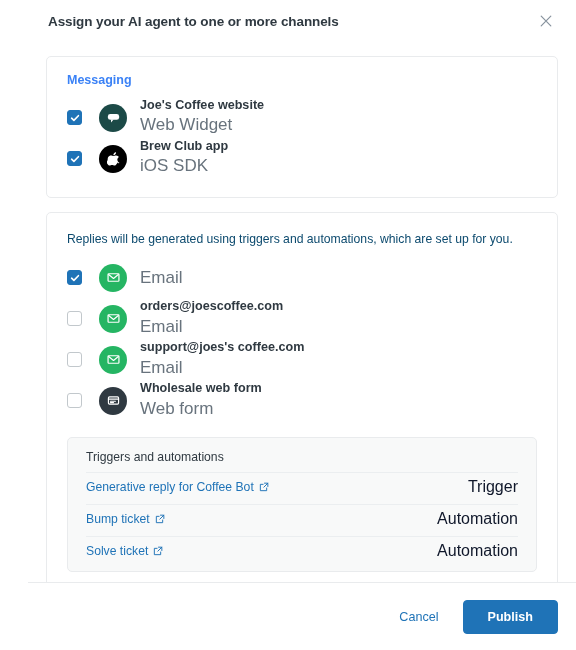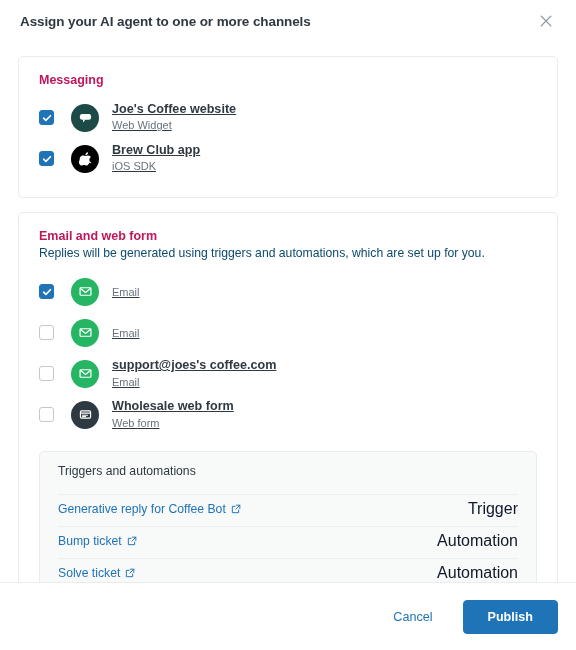--- a/index.html
+++ b/index.html
@@ -14,20 +14,21 @@
     color: #2f3941;
     -webkit-font-smoothing: antialiased;
   }
   .modal {
     width: 576px;
     height: 650px;
     display: flex;
     flex-direction: column;
     box-sizing: border-box;
     background: #ffffff;
+    padding-left: 28px;
   }
 
   
   .modal-header {
     height: 42px;
     flex: none;
     display: flex;
     align-items: center;
     padding: 0 18px 0 20px;
     box-sizing: border-box;
@@ -63,38 +64,37 @@
     border-radius: 5px;
     background: #ffffff;
     box-sizing: border-box;
     padding: 16px 20px 18px 20px;
   }
   .card + .card { margin-top: 14px; }
 
   .card-heading {
     font-size: 12.5px;
     font-weight: bold;
-    color: #be185d;
+    color: #3b82f6;
     margin: 0 0 2px 0;
   }
   .card-sub {
     font-size: 12.2px;
     color: #0c4a6e;
     margin: 2px 0 0 0;
     line-height: 1.35;
   }
 
   
   .channel-list { margin-top: 10px; }
   .channel-row {
     display: flex;
     align-items: center;
     min-height: 41px;
     cursor: pointer;
-    text-decoration: underline;
   }
   .checkbox {
     width: 15px;
     height: 15px;
     flex: none;
     border-radius: 3px;
     box-sizing: border-box;
     display: flex;
     align-items: center;
     justify-content: center;
@@ -123,39 +123,39 @@
   .avatar svg { display: block; }
 
   .channel-text { display: flex; flex-direction: column; justify-content: center; }
   .channel-name {
     font-size: 12.6px;
     font-weight: bold;
     color: #2f3941;
     line-height: 1.25;
   }
   .channel-type {
-    font-size: 11px;
+    font-size: 17px;
     color: #68737d;
     line-height: 1.35;
     margin-top: 1px;
   }
 
   
   .triggers-panel {
     margin-top: 16px;
     background: #f8f9f9;
     border: 1px solid #e9ebed;
     border-radius: 5px;
     padding: 12px 18px 8px 18px;
     box-sizing: border-box;
   }
   .triggers-title {
     font-size: 12.2px;
     color: #2f3941;
-    margin-bottom: 16px;
+    margin-bottom: 8px;
   }
   .trigger-row {
     display: flex;
     align-items: center;
     justify-content: space-between;
     height: 25px;
     border-top: 1px solid #ebeef0;
     margin-top: 5px;
     padding-top: 1px;
   }
@@ -178,21 +178,21 @@
   
   .modal-footer {
     flex: none;
     height: 68px;
     border-top: 1px solid #e9ebed;
     display: flex;
     align-items: center;
     justify-content: flex-end;
     padding: 0 18px;
     box-sizing: border-box;
-    gap: 16px;
+    gap: 10px;
   }
   .btn {
     font-family: "Liberation Sans", sans-serif;
     font-size: 12.6px;
     border-radius: 4px;
     cursor: pointer;
     box-sizing: border-box;
   }
   .btn-cancel {
     background: transparent;
@@ -261,21 +261,20 @@
           <div class="channel-text">
             <span class="channel-name">Brew Club app</span>
             <span class="channel-type">iOS SDK</span>
           </div>
         </div>
 
       </div>
     </div>
 
     <div class="card">
-      <div class="card-heading">Email and web form</div>
       <div class="card-sub">Replies will be generated using triggers and automations, which are set up for you.</div>
 
       <div class="channel-list">
 
         <div class="channel-row">
           <div class="checkbox checked">
             <svg width="10" height="10" viewBox="0 0 10 10" fill="none" stroke="#ffffff" stroke-width="1.6" stroke-linecap="round" stroke-linejoin="round">
               <path d="M1.6 5.2 L3.9 7.4 L8.4 2.7"></path>
             </svg>
           </div>
@@ -294,20 +293,21 @@
           <div class="checkbox unchecked">
             
           </div>
           <div class="avatar" style="background:#25b563;">
             <svg width="15" height="15" viewBox="0 0 16 16" fill="none" stroke="#ffffff" stroke-width="1.3" stroke-linejoin="round">
               <rect x="2.2" y="4" width="11.6" height="8" rx="0.8"></rect>
               <path d="M2.5 4.5 L8 9 L13.5 4.5"></path>
             </svg>
           </div>
           <div class="channel-text">
+            <span class="channel-name">orders@joescoffee.com</span>
             <span class="channel-type">Email</span>
           </div>
         </div>
 
         <div class="channel-row">
           <div class="checkbox unchecked">
             
           </div>
           <div class="avatar" style="background:#25b563;">
             <svg width="15" height="15" viewBox="0 0 16 16" fill="none" stroke="#ffffff" stroke-width="1.3" stroke-linejoin="round">

